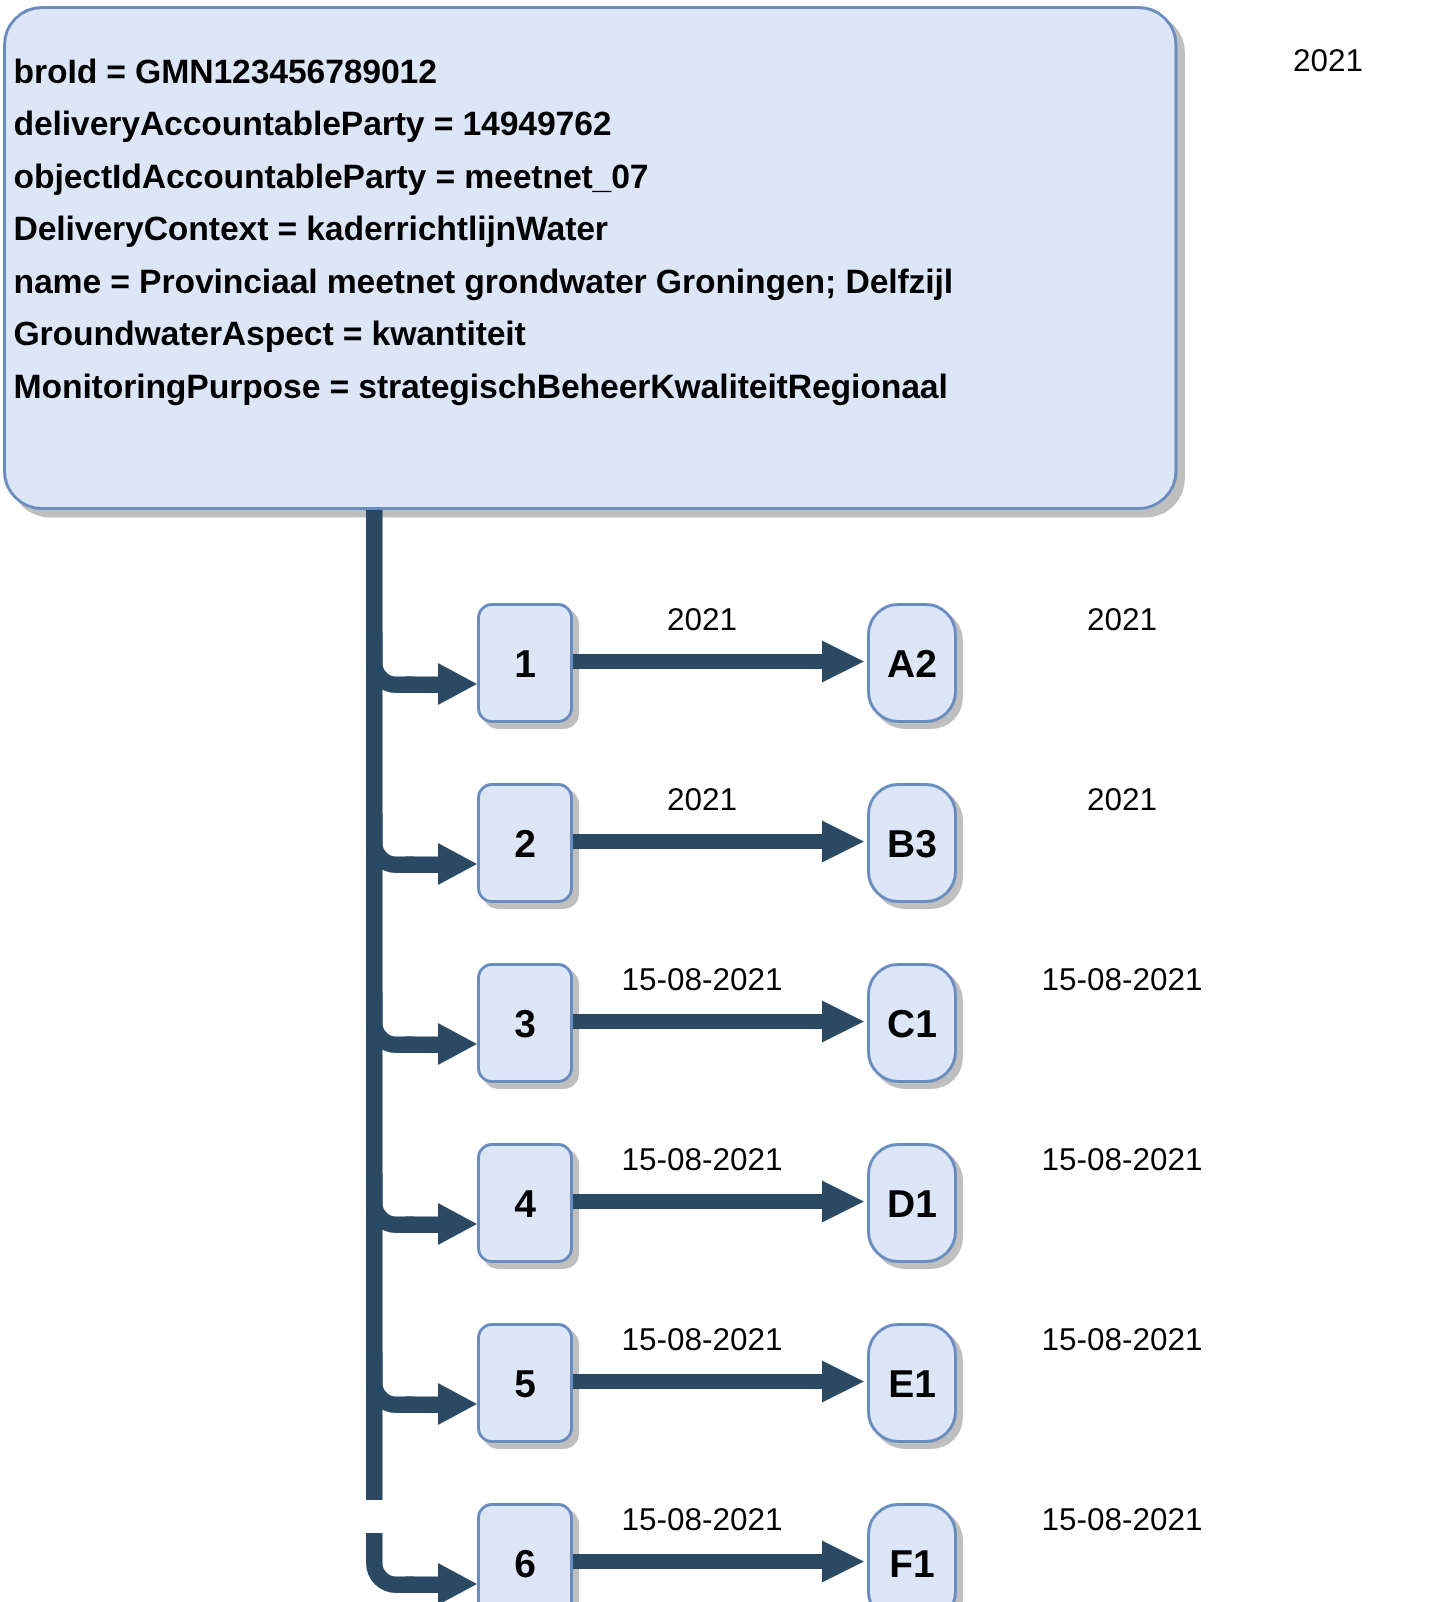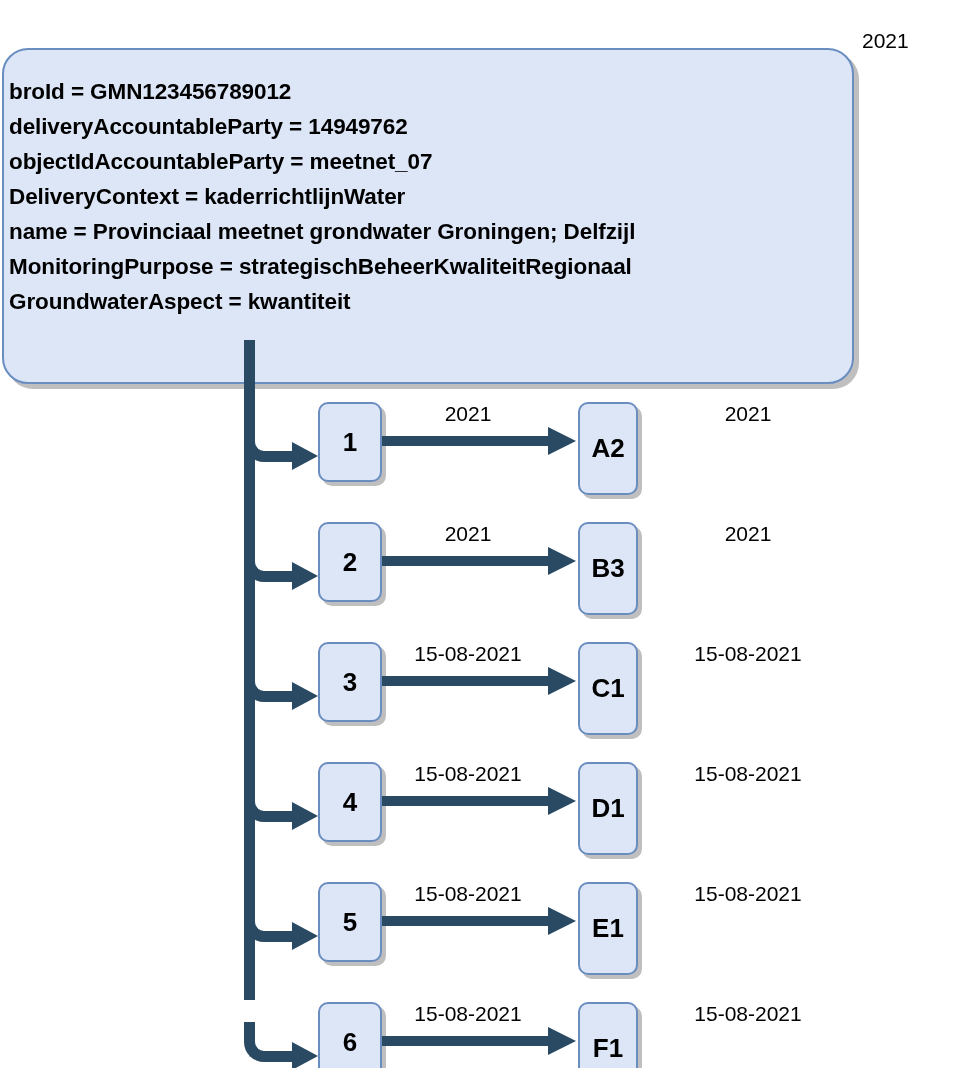--- a/index.html
+++ b/index.html
@@ -21,29 +21,28 @@
     left: 0; top: 0;
     width: 960px;
     height: 1068px;
   }
 
   
   .attr-box {
     position: absolute;
     left: 2px;
     top: 4px;
-    width: 852px;
+    width: 783px;
     height: 336px;
     box-sizing: border-box;
     background: #dce6f7;
     border: 2px solid #6a8dc0;
     border-radius: 26px;
     box-shadow: 5px 5px 0 0 #bfbfbf;
     padding: 24px 8px 8px 5px;
-    margin-top: 44px;
   }
   .attr-line {
     font-size: 22.5px;
     font-weight: bold;
     line-height: 35px;
     white-space: nowrap;
     letter-spacing: -0.1px;
   }
 
   
@@ -121,21 +120,22 @@
   .node-left {
     left: 318px;
     top: 12px;
     width: 64px;
     height: 80px;
   }
   .node-right {
     left: 578px;
     top: 12px;
     width: 60px;
-    height: 93px;
+    height: 80px;
+    border-radius: 21px;
   }
 
   
   .link-line {
     position: absolute;
     left: 382px;
     top: 46px;
     width: 172px;
     height: 10px;
     background: #2a4a63;
@@ -174,22 +174,22 @@
 <body>
 
 <div id="canvas">
 
   <div class="attr-box">
     <div class="attr-line">broId = GMN123456789012</div>
     <div class="attr-line">deliveryAccountableParty = 14949762</div>
     <div class="attr-line">objectIdAccountableParty = meetnet_07</div>
     <div class="attr-line">DeliveryContext = kaderrichtlijnWater</div>
     <div class="attr-line">name = Provinciaal meetnet grondwater Groningen; Delfzijl</div>
+    <div class="attr-line">GroundwaterAspect = kwantiteit</div>
     <div class="attr-line">MonitoringPurpose = strategischBeheerKwaliteitRegionaal</div>
-    <div class="attr-line">GroundwaterAspect = kwantiteit</div>
   </div>
 
   <div class="corner-label">2021</div>
 
   <div class="trunk"></div>
 
   <div class="row" style="top:390px">
     <div class="elbow"></div>
     <div class="elbow-stem"></div>
     <div class="elbow-head"></div>

